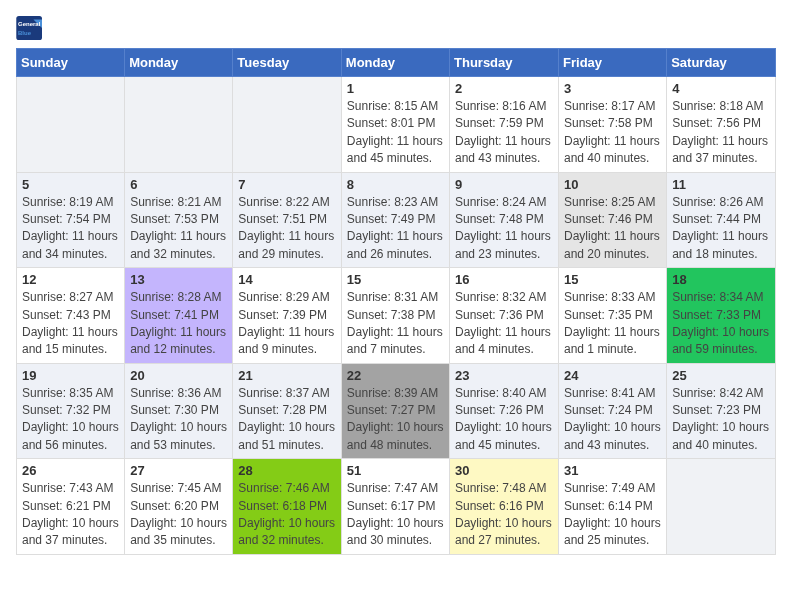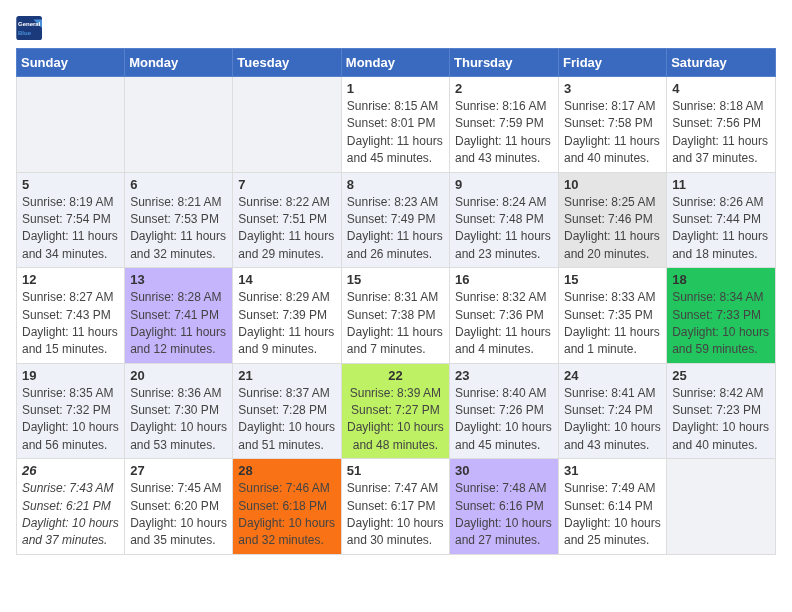--- a/index.html
+++ b/index.html
@@ -243,21 +243,21 @@
           <div class="day-info">Sunrise: 8:36 AM
 Sunset: 7:30 PM
 Daylight: 10 hours and 53 minutes.</div>
         </td>
         <td style="background: rgb(238, 241, 247);">
           <span class="day-number">21</span>
           <div class="day-info">Sunrise: 8:37 AM
 Sunset: 7:28 PM
 Daylight: 10 hours and 51 minutes.</div>
         </td>
-        <td style="background: #bef264; text-align: center;">
+        <td style="background: #a3a3a3;">
           <span class="day-number">22</span>
           <div class="day-info">Sunrise: 8:39 AM
 Sunset: 7:27 PM
 Daylight: 10 hours and 48 minutes.</div>
         </td>
         <td style="background: rgb(238, 241, 247);">
           <span class="day-number">23</span>
           <div class="day-info">Sunrise: 8:40 AM
 Sunset: 7:26 PM
 Daylight: 10 hours and 45 minutes.</div>
@@ -269,45 +269,45 @@
 Daylight: 10 hours and 43 minutes.</div>
         </td>
         <td style="background: rgb(238, 241, 247);">
           <span class="day-number">25</span>
           <div class="day-info">Sunrise: 8:42 AM
 Sunset: 7:23 PM
 Daylight: 10 hours and 40 minutes.</div>
         </td>
       </tr>
       <tr>
-        <td style="background: rgb(255, 255, 255); font-style: italic;">
+        <td style="background: rgb(255, 255, 255);">
           <span class="day-number">26</span>
           <div class="day-info">Sunrise: 7:43 AM
 Sunset: 6:21 PM
 Daylight: 10 hours and 37 minutes.</div>
         </td>
         <td style="background: rgb(255, 255, 255); margin-left: 36px;">
           <span class="day-number">27</span>
           <div class="day-info">Sunrise: 7:45 AM
 Sunset: 6:20 PM
 Daylight: 10 hours and 35 minutes.</div>
         </td>
-        <td style="background: #f97316;">
+        <td style="background: #84cc16;">
           <span class="day-number">28</span>
           <div class="day-info">Sunrise: 7:46 AM
 Sunset: 6:18 PM
 Daylight: 10 hours and 32 minutes.</div>
         </td>
         <td style="background: rgb(255, 255, 255);">
           <span class="day-number">51</span>
           <div class="day-info">Sunrise: 7:47 AM
 Sunset: 6:17 PM
 Daylight: 10 hours and 30 minutes.</div>
         </td>
-        <td style="background: #c4b5fd;">
+        <td style="background: #fef9c3;">
           <span class="day-number">30</span>
           <div class="day-info">Sunrise: 7:48 AM
 Sunset: 6:16 PM
 Daylight: 10 hours and 27 minutes.</div>
         </td>
         <td style="background: rgb(255, 255, 255);">
           <span class="day-number">31</span>
           <div class="day-info">Sunrise: 7:49 AM
 Sunset: 6:14 PM
 Daylight: 10 hours and 25 minutes.</div>

